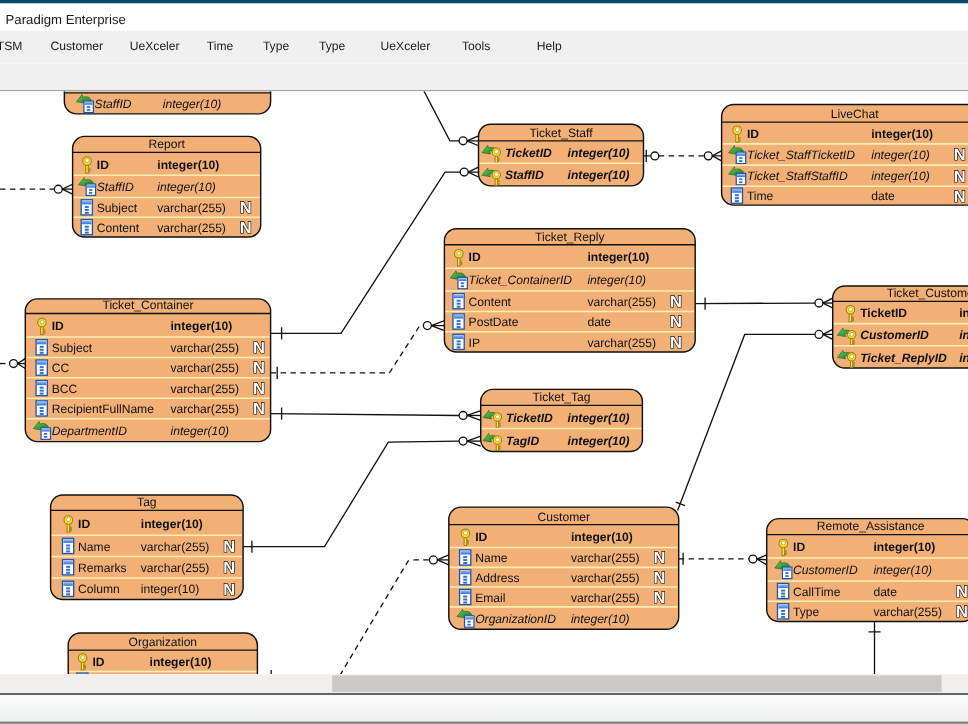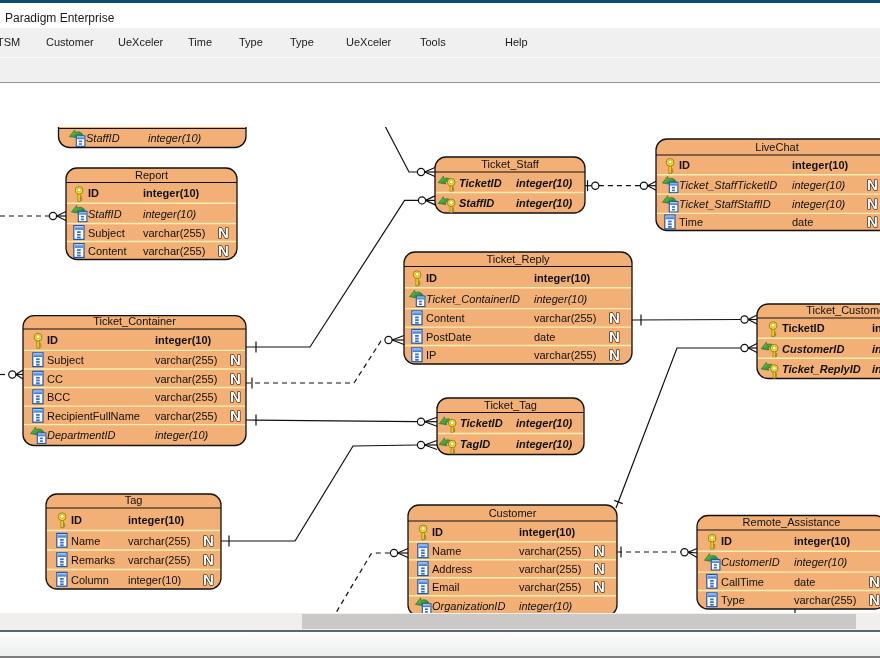--- a/index.html
+++ b/index.html
@@ -3,21 +3,21 @@
 * { margin:0; padding:0; box-sizing:border-box; }
 html,body { width:880px; height:658px; overflow:hidden; background:#fff;
   font-family:"Liberation Sans", sans-serif; }
 .titlebar { position:absolute; left:0; top:0; width:880px; height:28px; background:#fff;
   border-top:3px solid #0c4a6e; }
 .titlebar span { position:absolute; left:5px; top:8px; font-size:12px; color:#1a1a1a; }
 .menubar { position:absolute; left:0; top:28px; width:880px; height:29px; background:#f0f0f0; }
 .menubar span { position:absolute; top:8px; font-size:11px; color:#1a1a1a; }
 .toolbar { position:absolute; left:0; top:57px; width:880px; height:26px; background:#f0f0f0;
   border-top:1px solid #fafafa; border-bottom:1px solid #8b93a0; }
-.canvas { position:absolute; left:0; top:83px; width:880px; height:530px; background:#fff; overflow:hidden;margin-top:44px; }
+.canvas { position:absolute; left:0; top:83px; width:880px; height:530px; background:#fff; overflow:hidden; }
 .hscroll { position:absolute; left:0; top:613px; width:880px; height:17px; background:#f0efed; }
 .hthumb { position:absolute; left:302px; top:1px; width:554px; height:15px; background:#cbc9c7; }
 .sline { position:absolute; left:0; top:630px; width:880px; height:2px; background:#5d6673; }
 .status { position:absolute; left:0; top:632px; width:880px; height:24px; background:linear-gradient(#fdfdfd,#ecedee); border-top:1px solid #fff; }
 .bline { position:absolute; left:0; top:656px; width:880px; height:2px; background:#7d7d7d; }
 text { font-family:"Liberation Sans", sans-serif; fill:#111; }
 .tt { font-size:11px; }
 .rn { font-size:11px; }
 .rb { font-size:11px; font-weight:bold; }
 .ri { font-size:11px; font-style:italic; }
@@ -31,21 +31,21 @@
   </div>
 <div class="menubar">
 <span style="left:-6px">ITSM</span>
 <span style="left:46px">Customer</span>
 <span style="left:118px">UeXceler</span>
 <span style="left:188px">Time</span>
 <span style="left:239px">Type</span>
 <span style="left:290px">Type</span>
 <span style="left:346px">UeXceler</span>
 <span style="left:420px">Tools</span>
-<span style="left:505px">Help</span>
+<span style="left:488px">Help</span>
 </div>
 <div class="toolbar"></div>
 <div class="canvas">
 <svg width="880" height="530" viewBox="0 83 880 530" xmlns="http://www.w3.org/2000/svg">
 
 <defs>
 <linearGradient id="gcol" x1="0" y1="0" x2="0" y2="1">
  <stop offset="0" stop-color="#9EC6F5"></stop>
           <stop offset="1" stop-color="#2E6FD8"></stop>
 </linearGradient>

